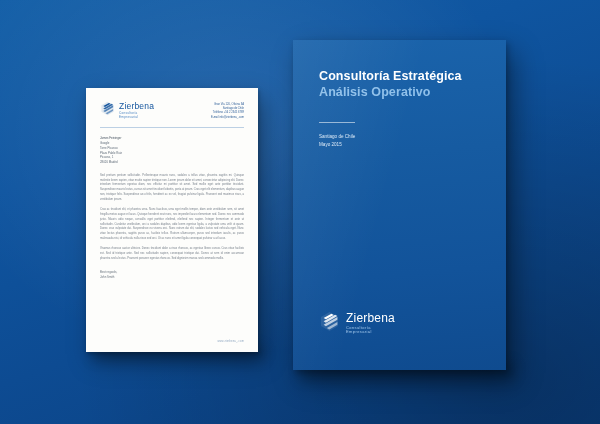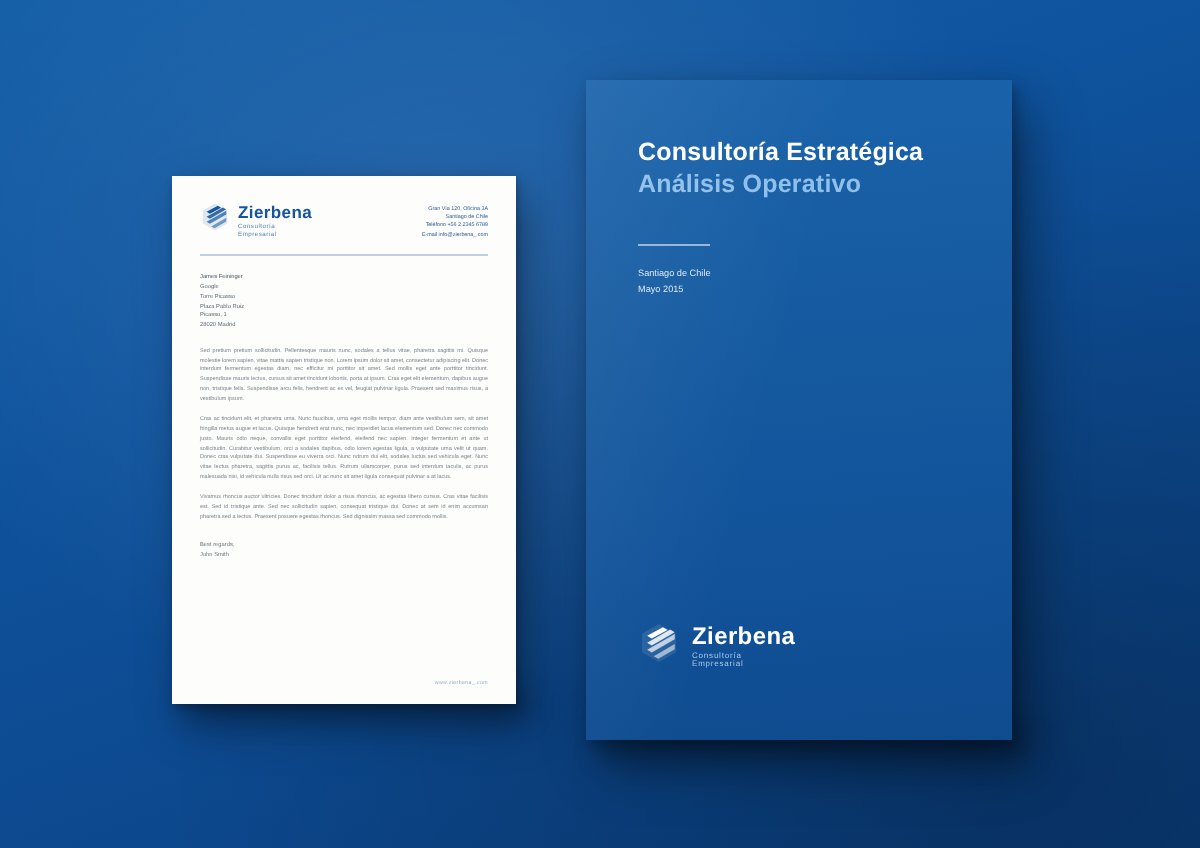--- a/index.html
+++ b/index.html
@@ -62,21 +62,21 @@
     width: 15px;
     height: 15px;
     flex: 0 0 auto;
   }
   .logo-text {
     line-height: 1;
     padding-top: 1px;
   }
   .logo-name {
     font-size: 8.5px;
-    font-weight: bold;
+    font-weight: normal;
     color: #14559e;
     letter-spacing: 0.2px;
     display: block;
   }
   .logo-sub {
     font-size: 3.1px;
     color: #4e86c2;
     letter-spacing: 0.25px;
     display: block;
     margin-top: 1.5px;

